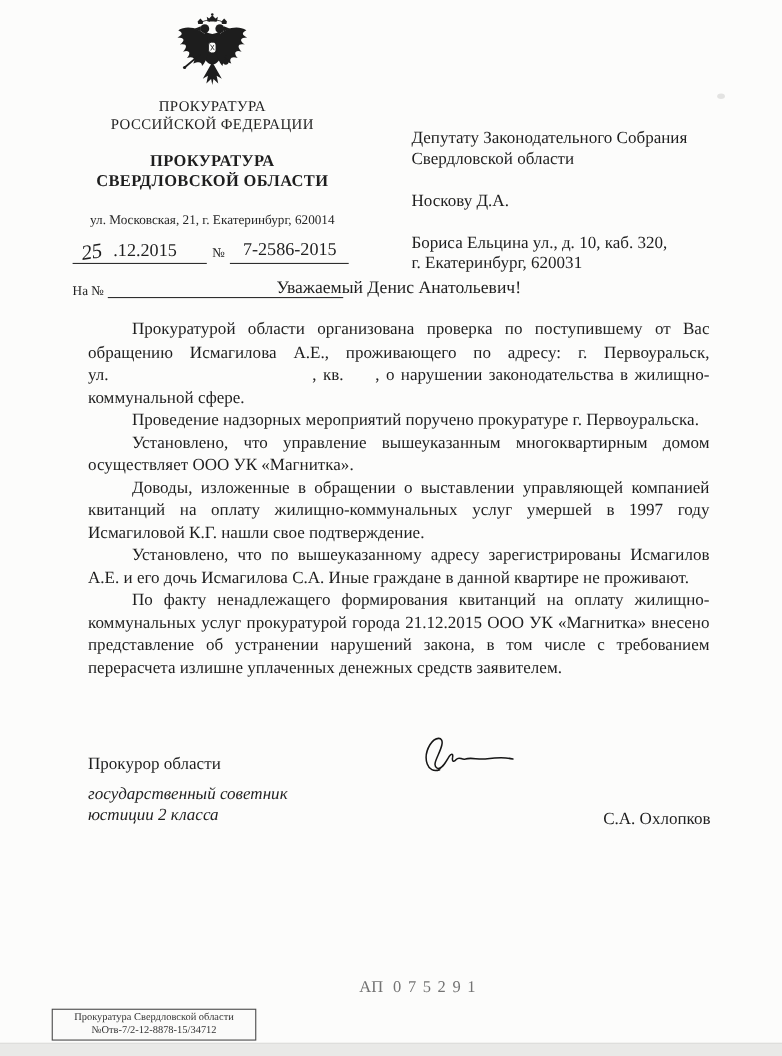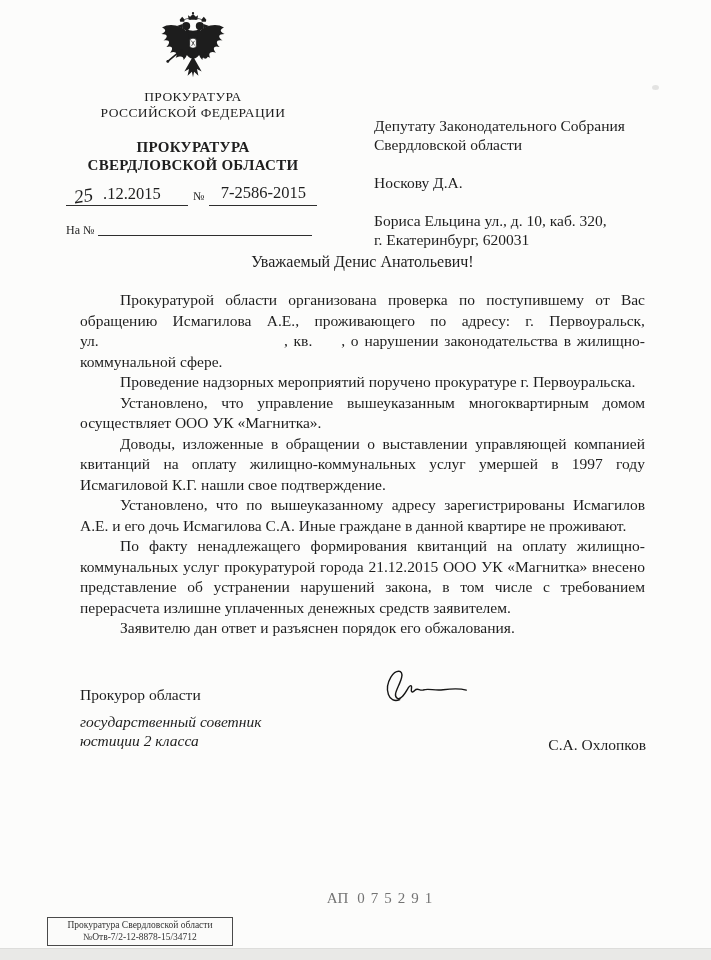--- a/index.html
+++ b/index.html
@@ -14,21 +14,21 @@
   .emblem{display:block;margin:0 auto;}
   .org-top{font-size:13.5px;line-height:16px;margin-top:5px;letter-spacing:.4px;}
   .org-main{font-size:15px;font-weight:bold;line-height:18px;margin-top:17px;letter-spacing:.3px;}
   .lh-address{font-size:12px;margin-top:19px;color:#262626;}
   .date-row{margin:9px 0 0 26px;display:flex;align-items:flex-end;font-size:16.5px;text-align:left;}
   .u-seg{border-bottom:1.3px solid #2e2e2e;display:flex;align-items:flex-end;}
   .seg-date{width:122px;padding-bottom:1px;}
   .hw-day{display:inline-block;font-style:italic;font-size:19px;transform:rotate(-9deg);margin:0 10px 0 8px;line-height:16px;}
   .num-sign{font-size:12px;margin:0 5px 2px 5px;}
   .seg-num{width:108px;justify-content:center;padding-bottom:2px;}
-  .ref-row{margin:17px 0 0 26px;display:flex;align-items:flex-start;font-size:12px;text-align:left;}
+  .ref-row{margin:17px 0 0 26px;display:flex;align-items:center;font-size:12px;text-align:left;}
   .ref-line{width:214px;border-bottom:1.2px solid #2e2e2e;margin-left:4px;height:12px;}
   
   .recipient{position:absolute;left:374px;top:80px;width:306px;font-size:15.5px;line-height:19px;margin-top:36px;}
   .r-line{min-height:19px;}
   
   .salutation{position:absolute;left:80px;top:253px;width:565px;text-align:center;font-size:16px;}
   .body-text{position:absolute;left:80px;top:290px;width:565px;font-size:15.5px;line-height:20.5px;text-align:justify;}
   .para{margin:0;text-indent:40px;}
   
   .sig-title1{position:absolute;left:80px;top:686px;font-size:15.5px;}
@@ -92,20 +92,21 @@
       </g>
     </svg>
     <div class="org-top">
       <div>ПРОКУРАТУРА</div>
       <div>РОССИЙСКОЙ ФЕДЕРАЦИИ</div>
     </div>
     <div class="org-main">
       <div>ПРОКУРАТУРА</div>
       <div>СВЕРДЛОВСКОЙ ОБЛАСТИ</div>
     </div>
+    <div class="lh-address">ул. Московская, 21, г. Екатеринбург, 620014</div>
 
     <div class="date-row">
       <span class="u-seg seg-date">
         <span class="hw-day">25</span>
         <span>.12.2015</span>
       </span>
       <span class="num-sign">№</span>
       <span class="u-seg seg-num">7-2586-2015</span>
     </div>
 
@@ -143,21 +144,20 @@
       <p class="para">Проведение надзорных мероприятий поручено прокуратуре г. Первоуральска.</p>
 
       <p class="para">Установлено, что управление вышеуказанным многоквартирным домом осуществляет ООО УК «Магнитка».</p>
 
       <p class="para">Доводы, изложенные в обращении о выставлении управляющей компанией квитанций на оплату жилищно-коммунальных услуг умершей в 1997 году Исмагиловой К.Г. нашли свое подтверждение.</p>
 
       <p class="para">Установлено, что по вышеуказанному адресу зарегистрированы Исмагилов А.Е. и его дочь Исмагилова С.А. Иные граждане в данной квартире не проживают.</p>
 
       <p class="para">По факту ненадлежащего формирования квитанций на оплату жилищно-коммунальных услуг прокуратурой города 21.12.2015 ООО УК «Магнитка» внесено представление об устранении нарушений закона, в том числе с требованием перерасчета излишне уплаченных денежных средств заявителем.</p>
 
-      <p class="para">Заявителю дан ответ и разъяснен порядок его обжалования.</p>
     </div>
 
   <div class="sig-title1">Прокурор области</div>
   <svg class="sig-svg" width="100" height="48" viewBox="0 0 130 60" aria-hidden="true">
     <path d="M30 46 C15 51 10 31 20 16 C27 6 37 7 34 17 C31 28 20 40 27 44
              C32 47 38 37 42 31 C44 28 47 27 46 32 C45 36 46 39 50 35
              C54 31 56 36 61 35 C68 33 76 37 87 36 C100 35 108 35 117 38" fill="none" stroke="#161616" stroke-width="1.8" stroke-linecap="round" transform="rotate(-3 65 30)"></path>
   </svg>
   <div class="sig-title2">
     <div>государственный советник</div>

